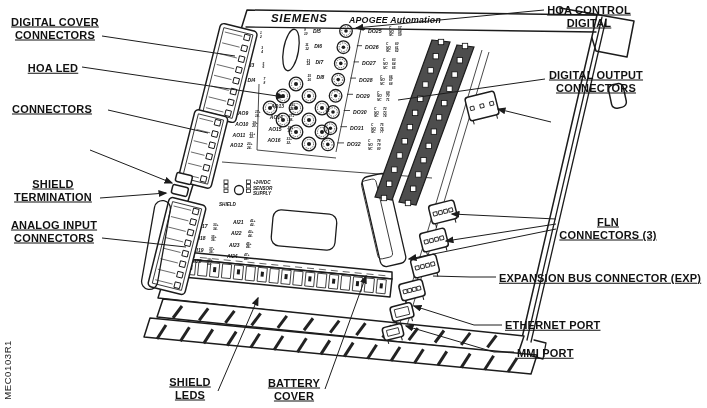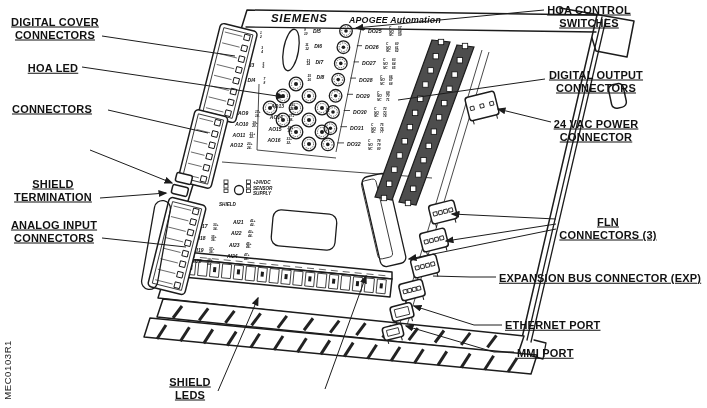--- a/index.html
+++ b/index.html
@@ -531,22 +531,22 @@
   </g>
 </svg>
 
 
 <div class="lbl" style="left:55px;top:28px"><span>DIGITAL COVER</span><br><span>CONNECTORS</span></div>
 <div class="lbl" style="left:53px;top:68px"><span>HOA LED</span></div>
 <div class="lbl" style="left:52px;top:102px"><br><span>CONNECTORS</span></div>
 <div class="lbl" style="left:53px;top:190px"><span>SHIELD</span><br><span>TERMINATION</span></div>
 <div class="lbl" style="left:54px;top:231px"><span>ANALOG INPUT</span><br><span>CONNECTORS</span></div>
 <div class="lbl" style="left:190px;top:388px"><span>SHIELD</span><br><span>LEDS</span></div>
-<div class="lbl" style="left:589px;top:16px"><span>HOA CONTROL</span><br><span>SWITCHES</span></div>
+<div class="lbl" style="left:294px;top:389px"><span>BATTERY</span><br><span>COVER</span></div>
+<div class="lbl" style="left:589px;top:16px"><span>HOA CONTROL</span><br><span>DIGITAL</span></div>
 <div class="lbl" style="left:596px;top:81px"><span>DIGITAL OUTPUT</span><br><span>CONNECTORS</span></div>
-<div class="lbl" style="left:596px;top:130px"><span>24 VAC POWER</span><br><span>CONNECTOR</span></div>
 <div class="lbl" style="left:608px;top:228px"><span>FLN</span><br><span>CONNECTORS (3)</span></div>
 <div class="lbl la" style="left:499px;top:278px"><span>EXPANSION BUS CONNECTOR (EXP)</span></div>
 <div class="lbl la" style="left:505px;top:325px"><span>ETHERNET PORT</span></div>
 <div class="lbl la" style="left:517px;top:353px"><span>MMI PORT</span></div>
 <div class="figcode">MEC0103R1</div>
 
 </div>
 
 </body></html>

